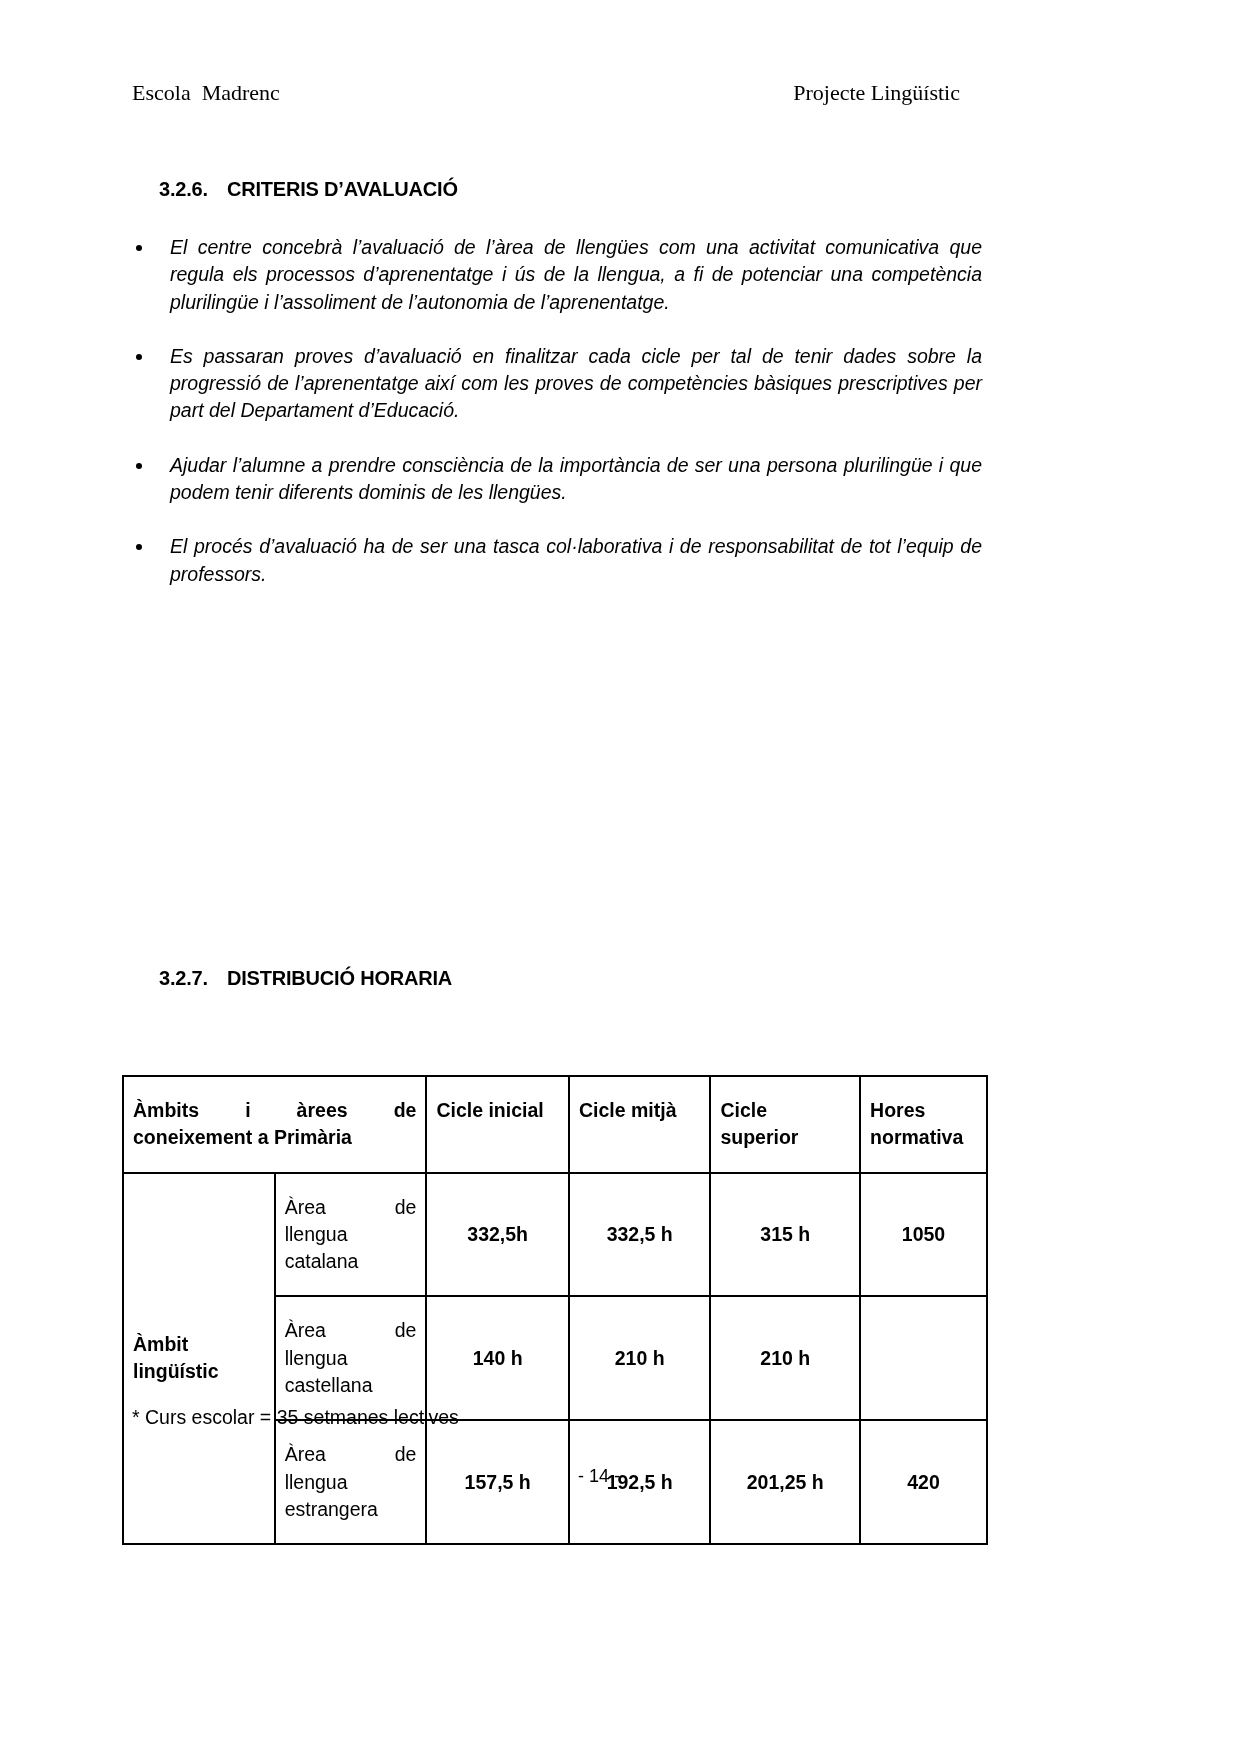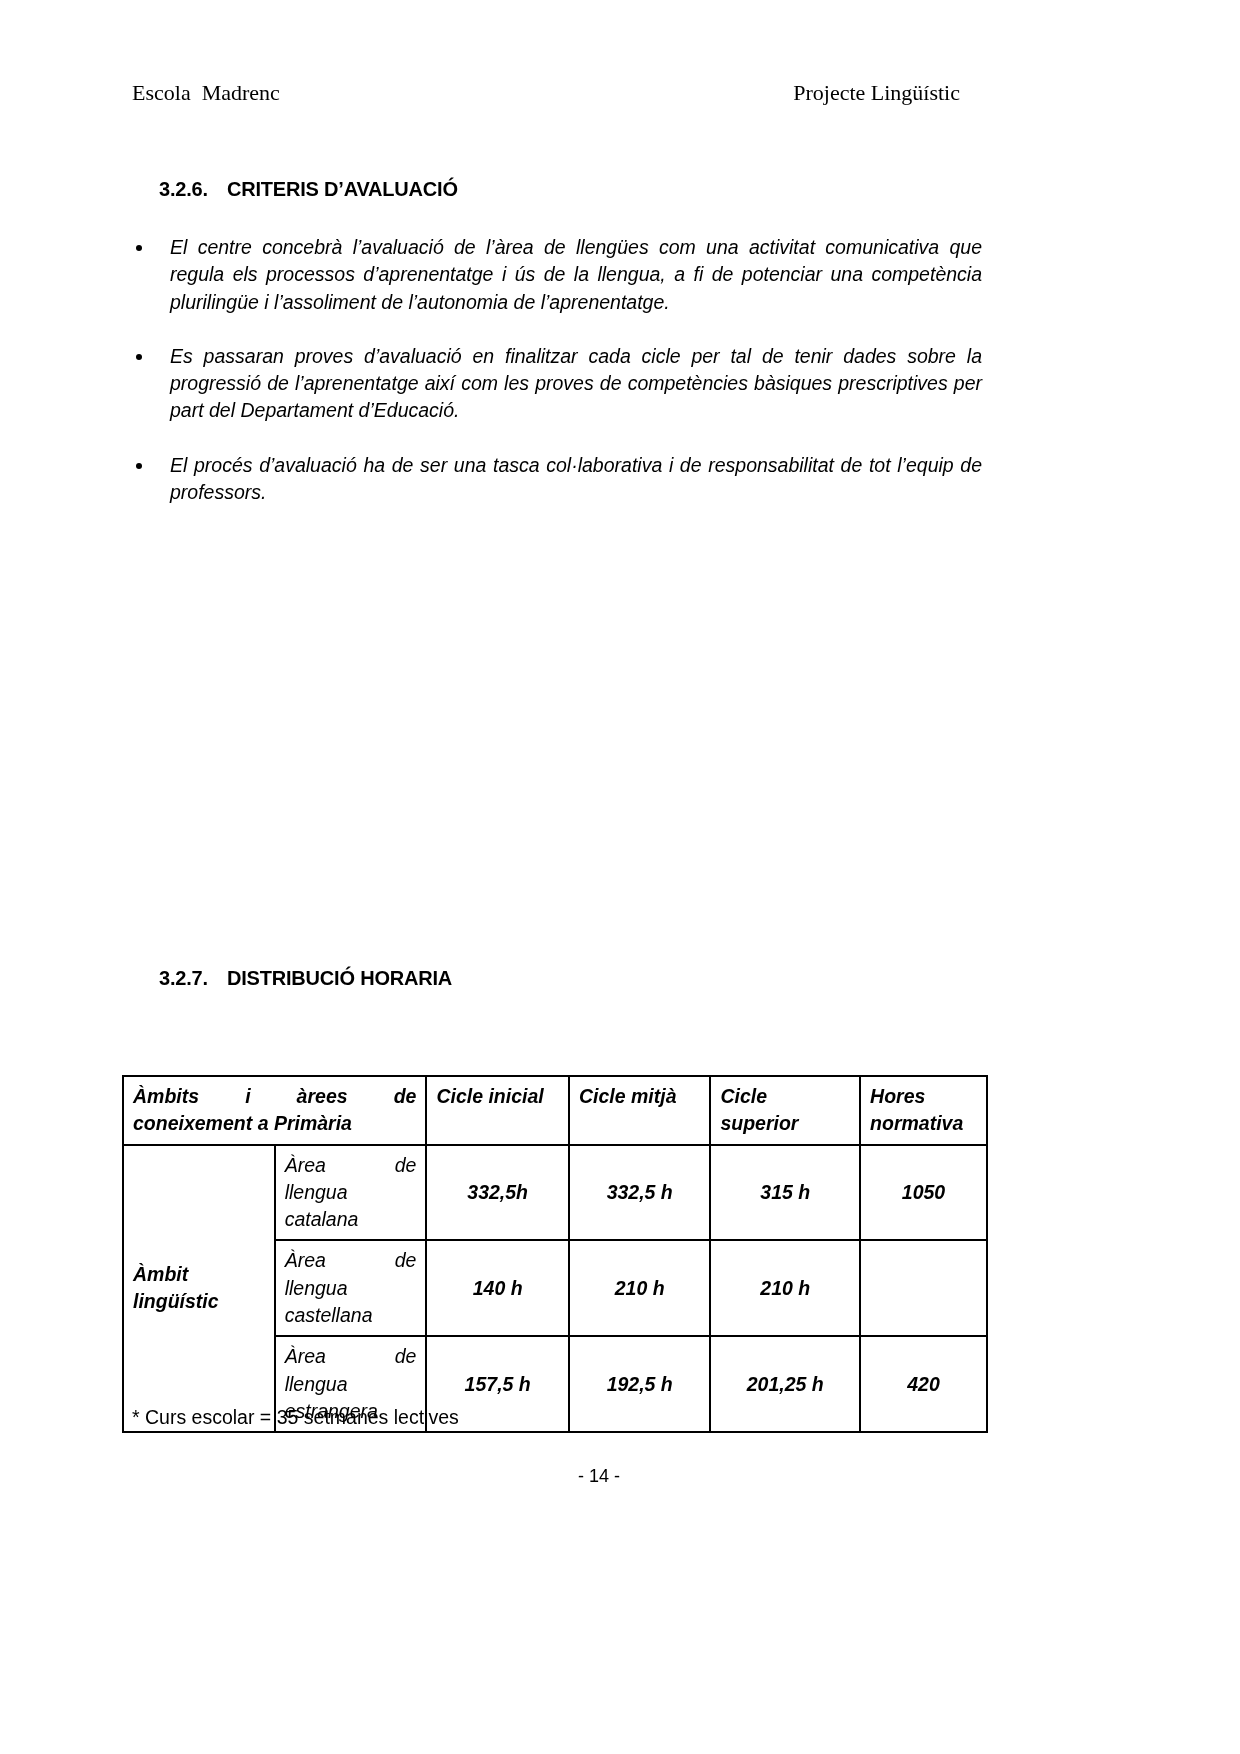--- a/index.html
+++ b/index.html
@@ -8,40 +8,41 @@
   .sans { font-family: "Liberation Sans", "DejaVu Sans", sans-serif; }
   .hdr { position: absolute; top: 80px; font-size: 22px; text-align: right; }
   .hdr-left { left: 132px; }
   .hdr-right { right: 280px; }
   .heading { position: absolute; left: 132px; font-size: 20px; font-weight: bold; letter-spacing: -0.2px; }
   .heading .num { display: inline-block; width: 68px; margin-left: 27px; }
   .bullets { position: absolute; left: 132px; top: 230px; width: 846px; margin: 4px; padding: 0; list-style: none; font-style: italic; }
   .bullets li { position: relative; padding-left: 34px; font-size: 19.5px; line-height: 27.3px; text-align: justify; margin-bottom: 27px; }
   .bullets li .dot { position: absolute; left: 0; top: 11px; width: 6px; height: 6px; border-radius: 50%; background: #000; }
   table.dist { position: absolute; left: 122px; top: 1075px; width: 866px; border-collapse: collapse; font-size: 19.5px; }
-  table.dist td { border: 2px solid #000; vertical-align: top; padding: 6px 9px; line-height: 27.3px; font-style: italic; }
+  table.dist td { border: 2px solid #000; vertical-align: top; padding: 20px 9px; line-height: 27.3px; }
   table.dist .hd { font-weight: bold; }
   table.dist .val { font-weight: bold; text-align: center; vertical-align: middle; border-radius: 24px; }
   table.dist .justify { text-align: justify; text-align-last: justify; }
   .note { position: absolute; left: 132px; top: 1406px; font-size: 19.5px; }
   .pagenum { position: absolute; left: 0; width: 1110px; text-align: center; top: 1466px; font-size: 18px; padding-left: 44px; }
 </style>
 </head>
 <body>
 
 <div class="hdr hdr-left serif" style="white-space:pre;">Escola  Madrenc</div>
 <div class="hdr hdr-right serif">Projecte Lingüístic</div>
 
 <div class="heading sans" style="top:178px;">
   <span class="num">3.2.6.</span><span>CRITERIS D’AVALUACIÓ</span>
 </div>
 
 <ul class="bullets sans">
   <li><span class="dot"></span><span>El centre concebrà l’avaluació de l’àrea de llengües com una activitat comunicativa que regula els processos d’aprenentatge i ús de la llengua, a fi de potenciar una competència plurilingüe i l’assoliment de l’autonomia de l’aprenentatge.</span></li>
   <li><span class="dot"></span><span>Es passaran proves d’avaluació en finalitzar cada cicle per tal de tenir dades sobre la progressió de l’aprenentatge així com les proves de competències bàsiques prescriptives per part del Departament d’Educació.</span></li>
+  <li><span class="dot"></span><span>Ajudar l’alumne a prendre consciència de la importància de ser una persona plurilingüe i que podem tenir diferents dominis de les llengües.</span></li>
   <li><span class="dot"></span><span>El procés d’avaluació ha de ser una tasca col·laborativa i de responsabilitat de tot l’equip de professors.</span></li>
 </ul>
 
 <div class="heading sans" style="top:967px;">
   <span class="num">3.2.7.</span><span>DISTRIBUCIÓ HORARIA</span>
 </div>
 
 <table class="dist sans">
   <colgroup>
     <col style="width:152px">

